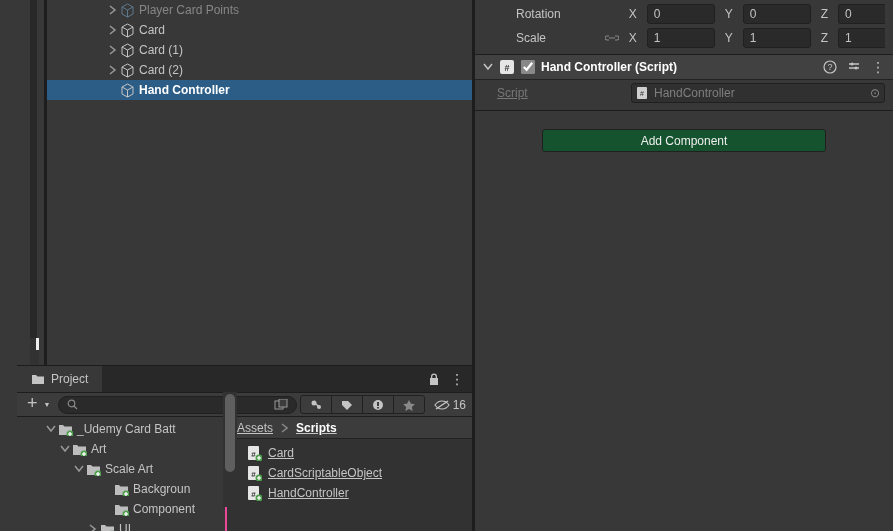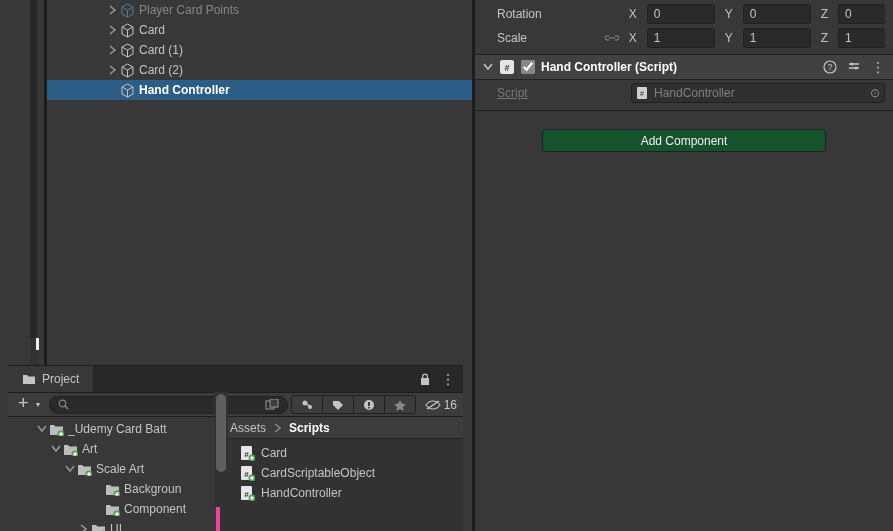--- a/index.html
+++ b/index.html
@@ -14,50 +14,50 @@
   .hierarchy-content { position: absolute; left: 17px; top: 0; right: 0; height: 365px; background: #383838; }
   .hierarchy-items { padding-top: 0; }
   .hitem { display: flex; align-items: center; height: 20px; padding-left: 0; cursor: default; }
   .hitem.selected { background: #2C5D87; color: #fff; font-weight: bold; }
   .hitem .indent { display: inline-block; }
   .hitem .foldout { width: 12px; height: 12px; display: inline-flex; align-items: center; justify-content: center; color: #999; }
   .hitem .foldout.none { visibility: hidden; }
   .hitem .icon { width: 16px; height: 16px; margin-right: 4px; display: inline-flex; align-items: center; justify-content: center; }
   .hitem .label { white-space: nowrap; }
   
-  .project-panel { position: absolute; left: 8px; top: 365px; width: 455px; height: 142px; background: #a16207; border-top: 1px solid #1D1D1D;}
+  .project-panel { position: absolute; left: 17px; top: 365px; width: 455px; height: 142px; background: #a16207; border-top: 1px solid #1D1D1D;}
   .project-tab { display: flex; align-items: center; height: 26px; background: #282828; }
   .project-tab-active { display: flex; align-items: center; height: 26px; padding: 0 14px; background: #383838; gap: 6px; }
   .project-tab-right { margin-left: auto; display: flex; align-items: center; gap: 10px; padding-right: 8px; color: #C4C4C4; }
   
   .project-toolbar { display: flex; align-items: center; height: 25px; background: #3C3C3C; border-top: 1px solid #1D1D1D; border-bottom: 1px solid #1D1D1D; padding: 0 6px; gap: 4px; }
   .tool-plus { font-size: 18px; color: #C4C4C4; padding: 0 2px 3px 4px; display:flex; align-items:center;}
   .tool-dd { font-size: 7px; color: #C4C4C4; padding-right:4px; }
   .search-box { flex: 1; display: flex; align-items: center; background: #2A2A2A; border-radius: 12px; height: 18px; padding: 0 8px; gap: 6px; border: 1px solid #202020;}
   .search-box input { flex: 1; background: transparent; border: none; outline: none; color: #C4C4C4; font-size: 11px; }
   .tool-icon-group { display: flex; align-items: center; }
   .tool-icon { width: 32px; height: 19px; display: inline-flex; align-items: center; justify-content: center; border: 1px solid #202020; background: #3C3C3C; margin-left:-1px;}
   .tool-icon:first-child { border-radius: 3px 0 0 3px; }
   .tool-icon:last-child { border-radius: 0 3px 3px 0; }
   .hidden-count { display: flex; align-items: center; gap: 2px; padding-left: 4px;}
   
   .project-body { display: flex; height: 115px; }
   .project-tree { width: 208px; background: #383838; overflow: hidden; padding-top:2px;}
   .project-tree-scroll { position:absolute; left:206px; bottom:0; width:14px; height:115px; background:#323232; display:flex; align-items:flex-start; justify-content:center;}
   .project-tree-scroll .thumb { width:10px; height:78px; background:#5F5F5F; border-radius:5px; margin-top:2px;}
-  .project-content { flex: 1; background: #323232; border-left: 4px solid #ec4899; }
+  .project-content { flex: 1; background: #323232; border-left: 2px solid #ec4899; text-decoration: underline; }
   .breadcrumb { display: flex; align-items: center; height: 22px; padding: 0 10px; gap: 8px; background: #3C3C3C; border-bottom: 1px solid #222;}
   .breadcrumb .sep { color: #888; }
   .breadcrumb .current { color: #fff; font-weight: bold; }
   .asset-list { padding: 4px 0; }
   .asset-item { display: flex; align-items: center; height: 20px; padding-left: 20px; gap: 6px; }
   
   .inspector { position: absolute; left: 472px; top: 0; width: 421px; height: 531px; background: #383838; border-left: 3px solid #1D1D1D; }
   .transform-rows { padding: 2px 0 4px 0; }
-  .transform-row { display: flex; align-items: center; height: 24px; padding: 0 8px 0 22px; gap: 6px; }
+  .transform-row { display: flex; align-items: center; height: 24px; padding: 0 8px 0 12px; gap: 6px; margin-left: 29px; }
   .transform-row .tlabel { width: 105px; color: #C4C4C4; }
   .lock-icon { width: 14px; color:#888;}
   .axis { color: #C4C4C4; padding: 0 4px; }
   .num-input { width: 68px; height: 20px; background: #2A2A2A; border: 1px solid #202020; color: #C4C4C4; padding: 0 6px; font-size: 12px; border-radius: 3px; }
   .num-input.last { width: 47px; border-radius: 3px 0 0 3px; border-right:none;}
   
   .component-header { display: flex; align-items: center; height: 26px; padding: 0 8px; background: #414141; border-top: 1px solid #1D1D1D; border-bottom: 1px solid #222; gap: 6px; }
   .component-header .fold { color: #C4C4C4; }
   .component-header .cs-icon { width: 16px; height: 16px; display:inline-flex; align-items:center; justify-content:center;}
   .component-header .ctitle { font-weight: bold; color: #ffffff; }

